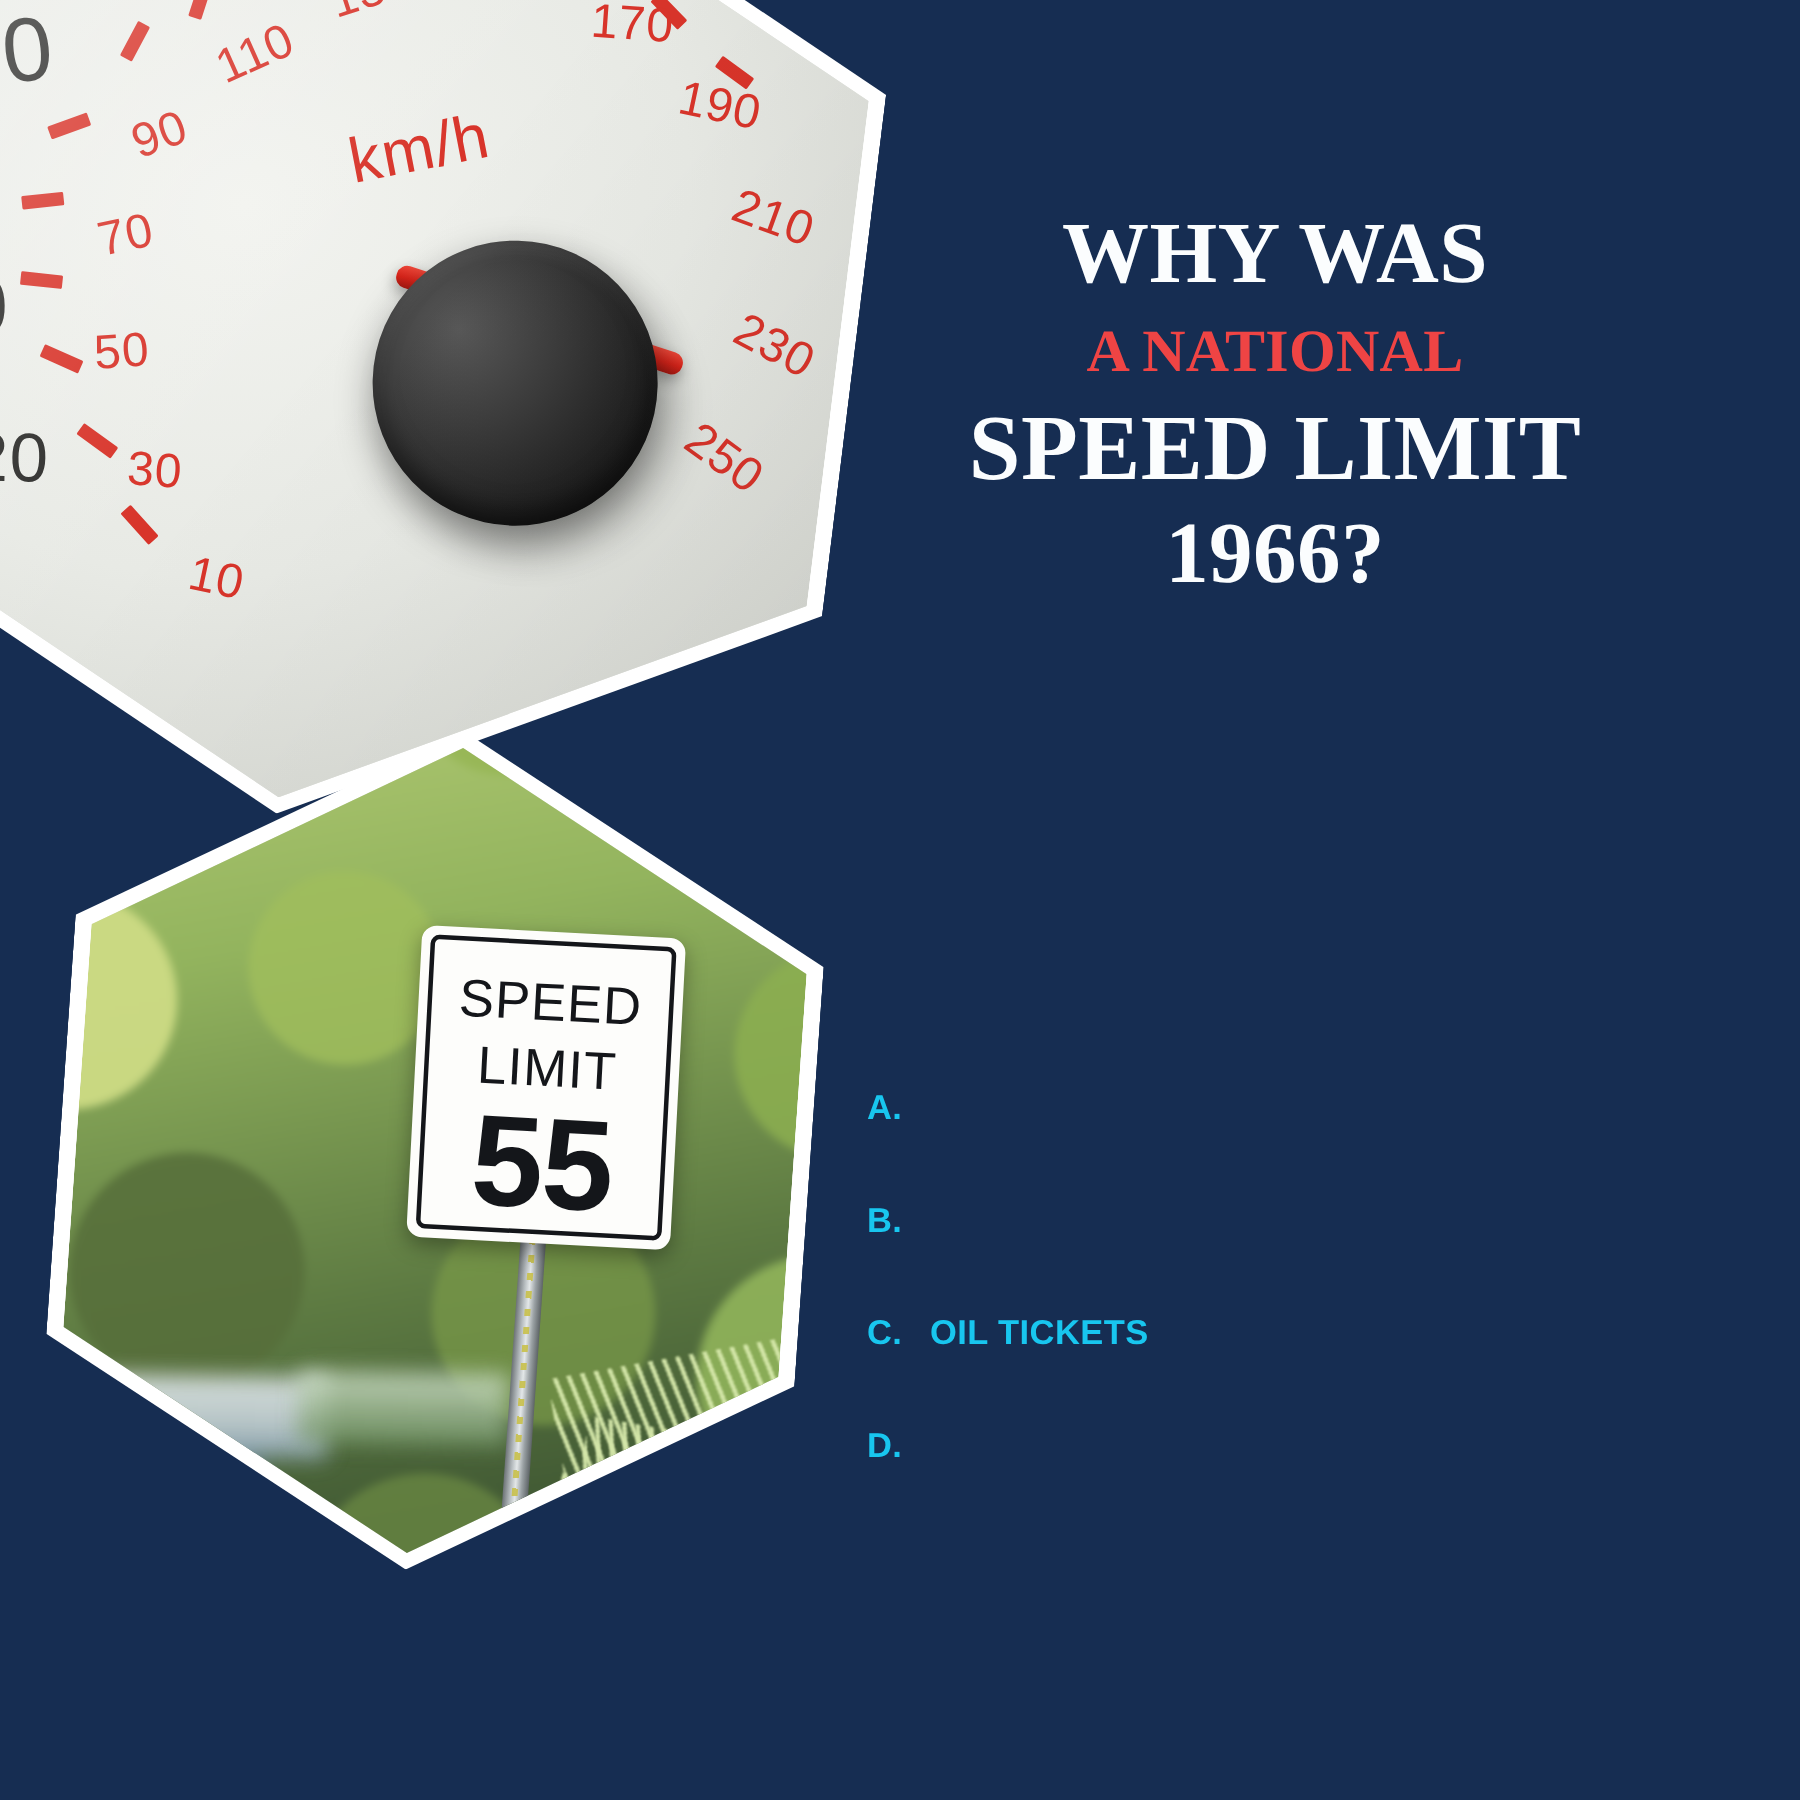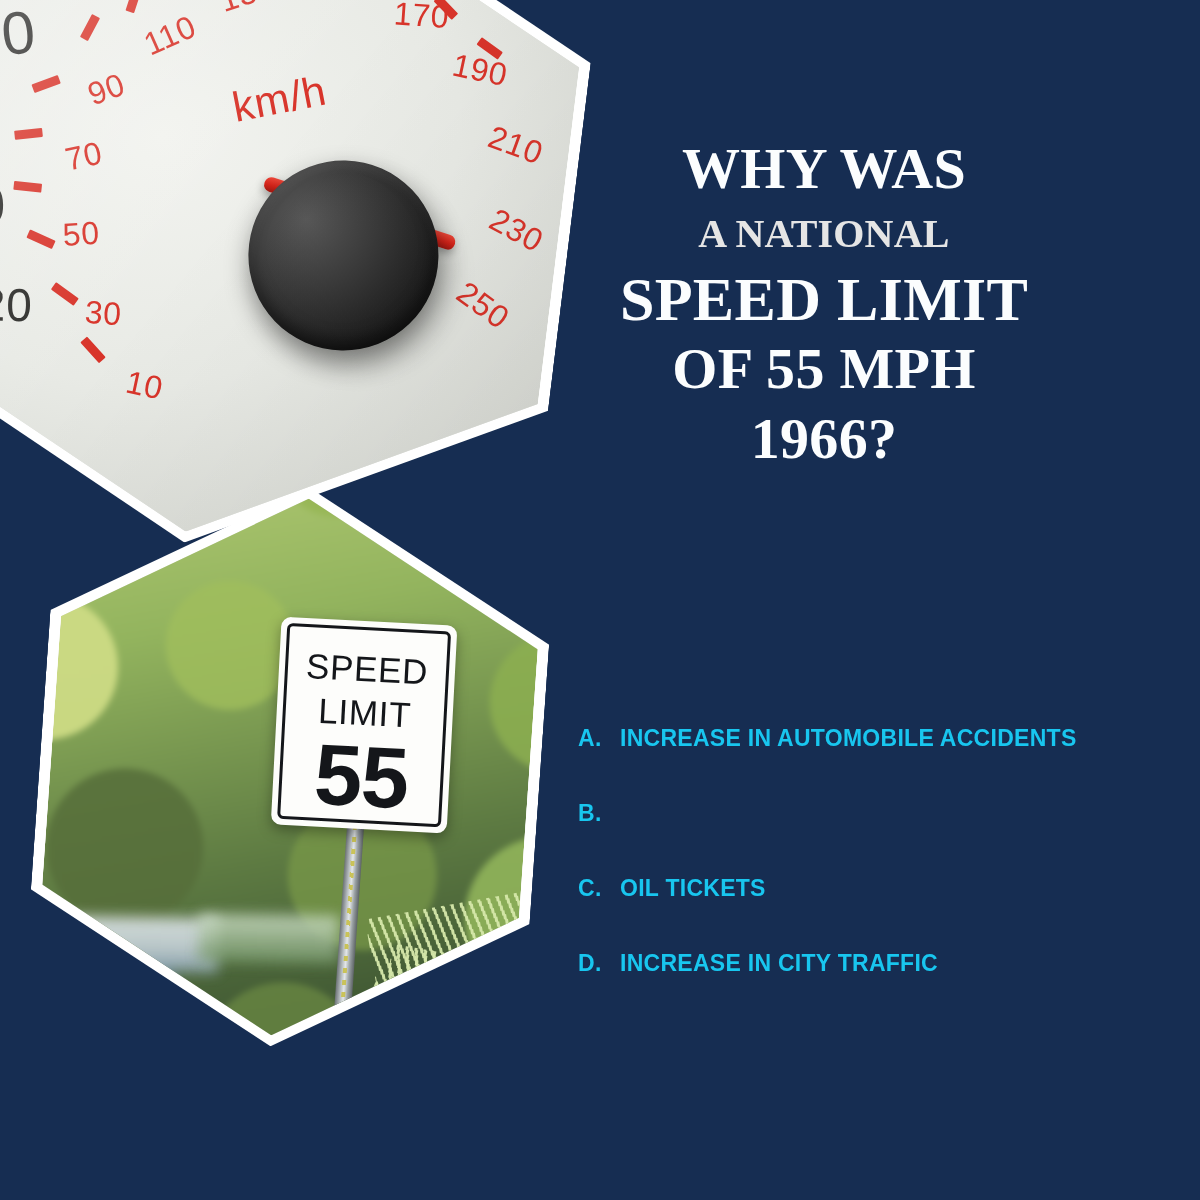--- a/index.html
+++ b/index.html
@@ -208,34 +208,34 @@
     width: 190px;
     height: 70px;
     background:
       repeating-linear-gradient(78deg, rgba(214,232,170,.95) 0 3px, rgba(0,0,0,0) 3px 9px);
     filter: blur(.6px);
   }
 
   
   #headline {
     position: absolute;
-    left: 564px;
+    left: 590px;
     top: 140px;
     width: 520px;
     text-align: center;
   }
   .hl {
     display: block;
     font-family: "Liberation Serif", "DejaVu Serif", serif;
     font-weight: bold;
     color: #fbfdfe;
     line-height: 1.0;
     letter-spacing: .005em;
   }
-  .hl.cy { color: #e5e5e5; }
+  .hl.cy { color: #ef4444; }
 
   .hl-1 { font-size: 58px; margin-bottom: 16px; }
   .hl-2 { font-size: 40px; margin-bottom: 14px; }
   .hl-3 { font-size: 62px; margin-bottom: 10px; }
   .hl-4 { font-size: 58px; margin-bottom: 12px; }
   .hl-5 { font-size: 40px; margin-bottom: 14px; }
   .hl-6 { font-size: 58px; }
 
   #answers {
     position: absolute;
@@ -328,35 +328,32 @@
         <div class="sign-txt l2">LIMIT</div>
         <div class="sign-txt l3">55</div>
       </div>
     </div>
   </div>
 
   <div id="headline">
     <span class="hl hl-1">WHY WAS</span>
     <span class="hl hl-2 cy">A NATIONAL</span>
     <span class="hl hl-3">SPEED LIMIT</span>
-    <span class="hl hl-4">OF 55 MPH</span>
     <span class="hl hl-6">1966?</span>
   </div>
 
   <div id="answers">
     <div class="answer">
       <span class="ans-key">A.</span>
-      <span class="ans-label">INCREASE IN AUTOMOBILE ACCIDENTS</span>
     </div>
     <div class="answer">
       <span class="ans-key">B.</span>
     </div>
     <div class="answer">
       <span class="ans-key">C.</span>
       <span class="ans-label">OIL TICKETS</span>
     </div>
     <div class="answer">
       <span class="ans-key">D.</span>
-      <span class="ans-label">INCREASE IN CITY TRAFFIC</span>
     </div>
   </div>
 
 </div>
 
 </body></html>

